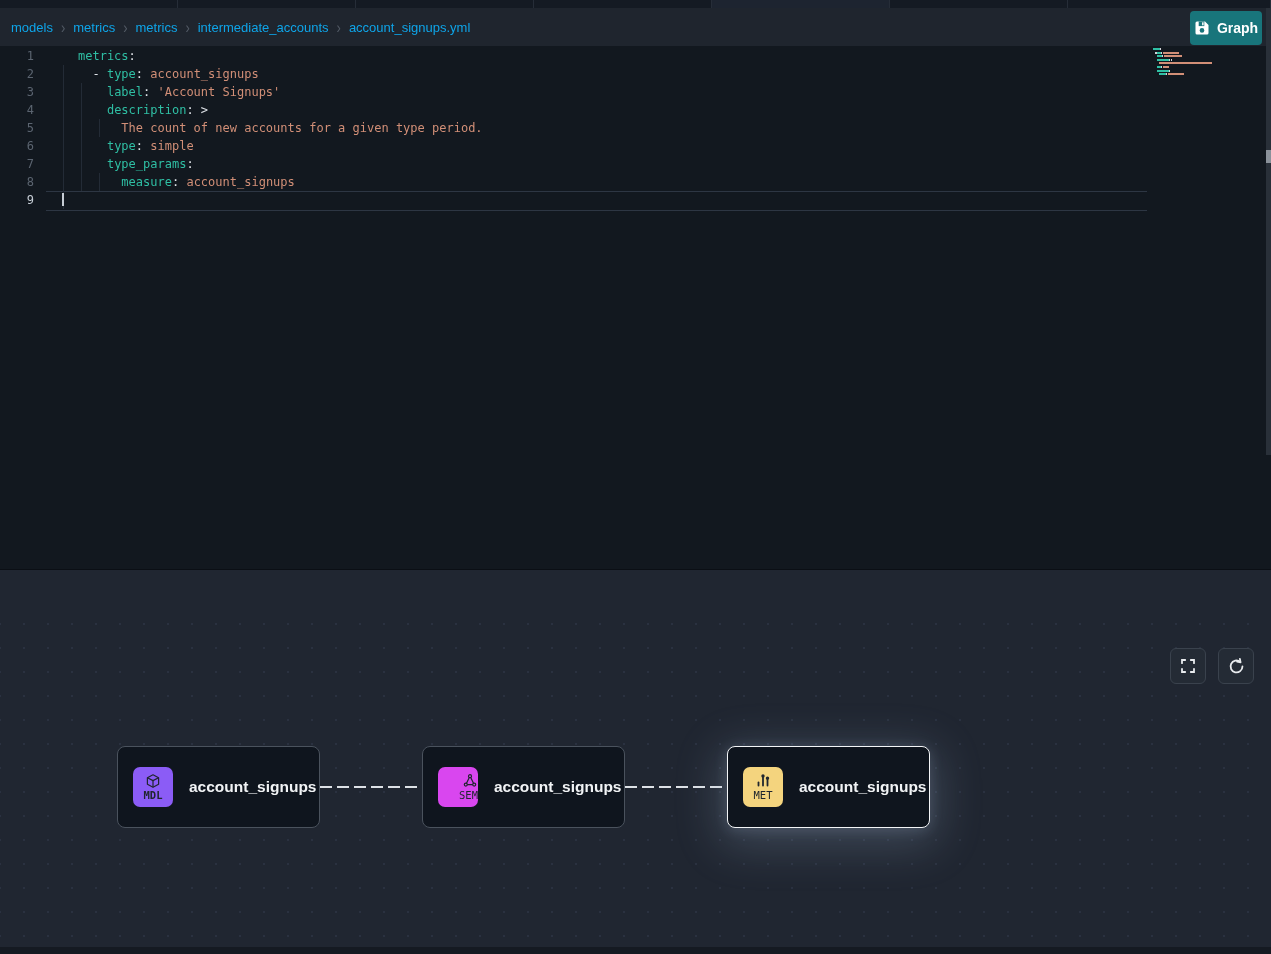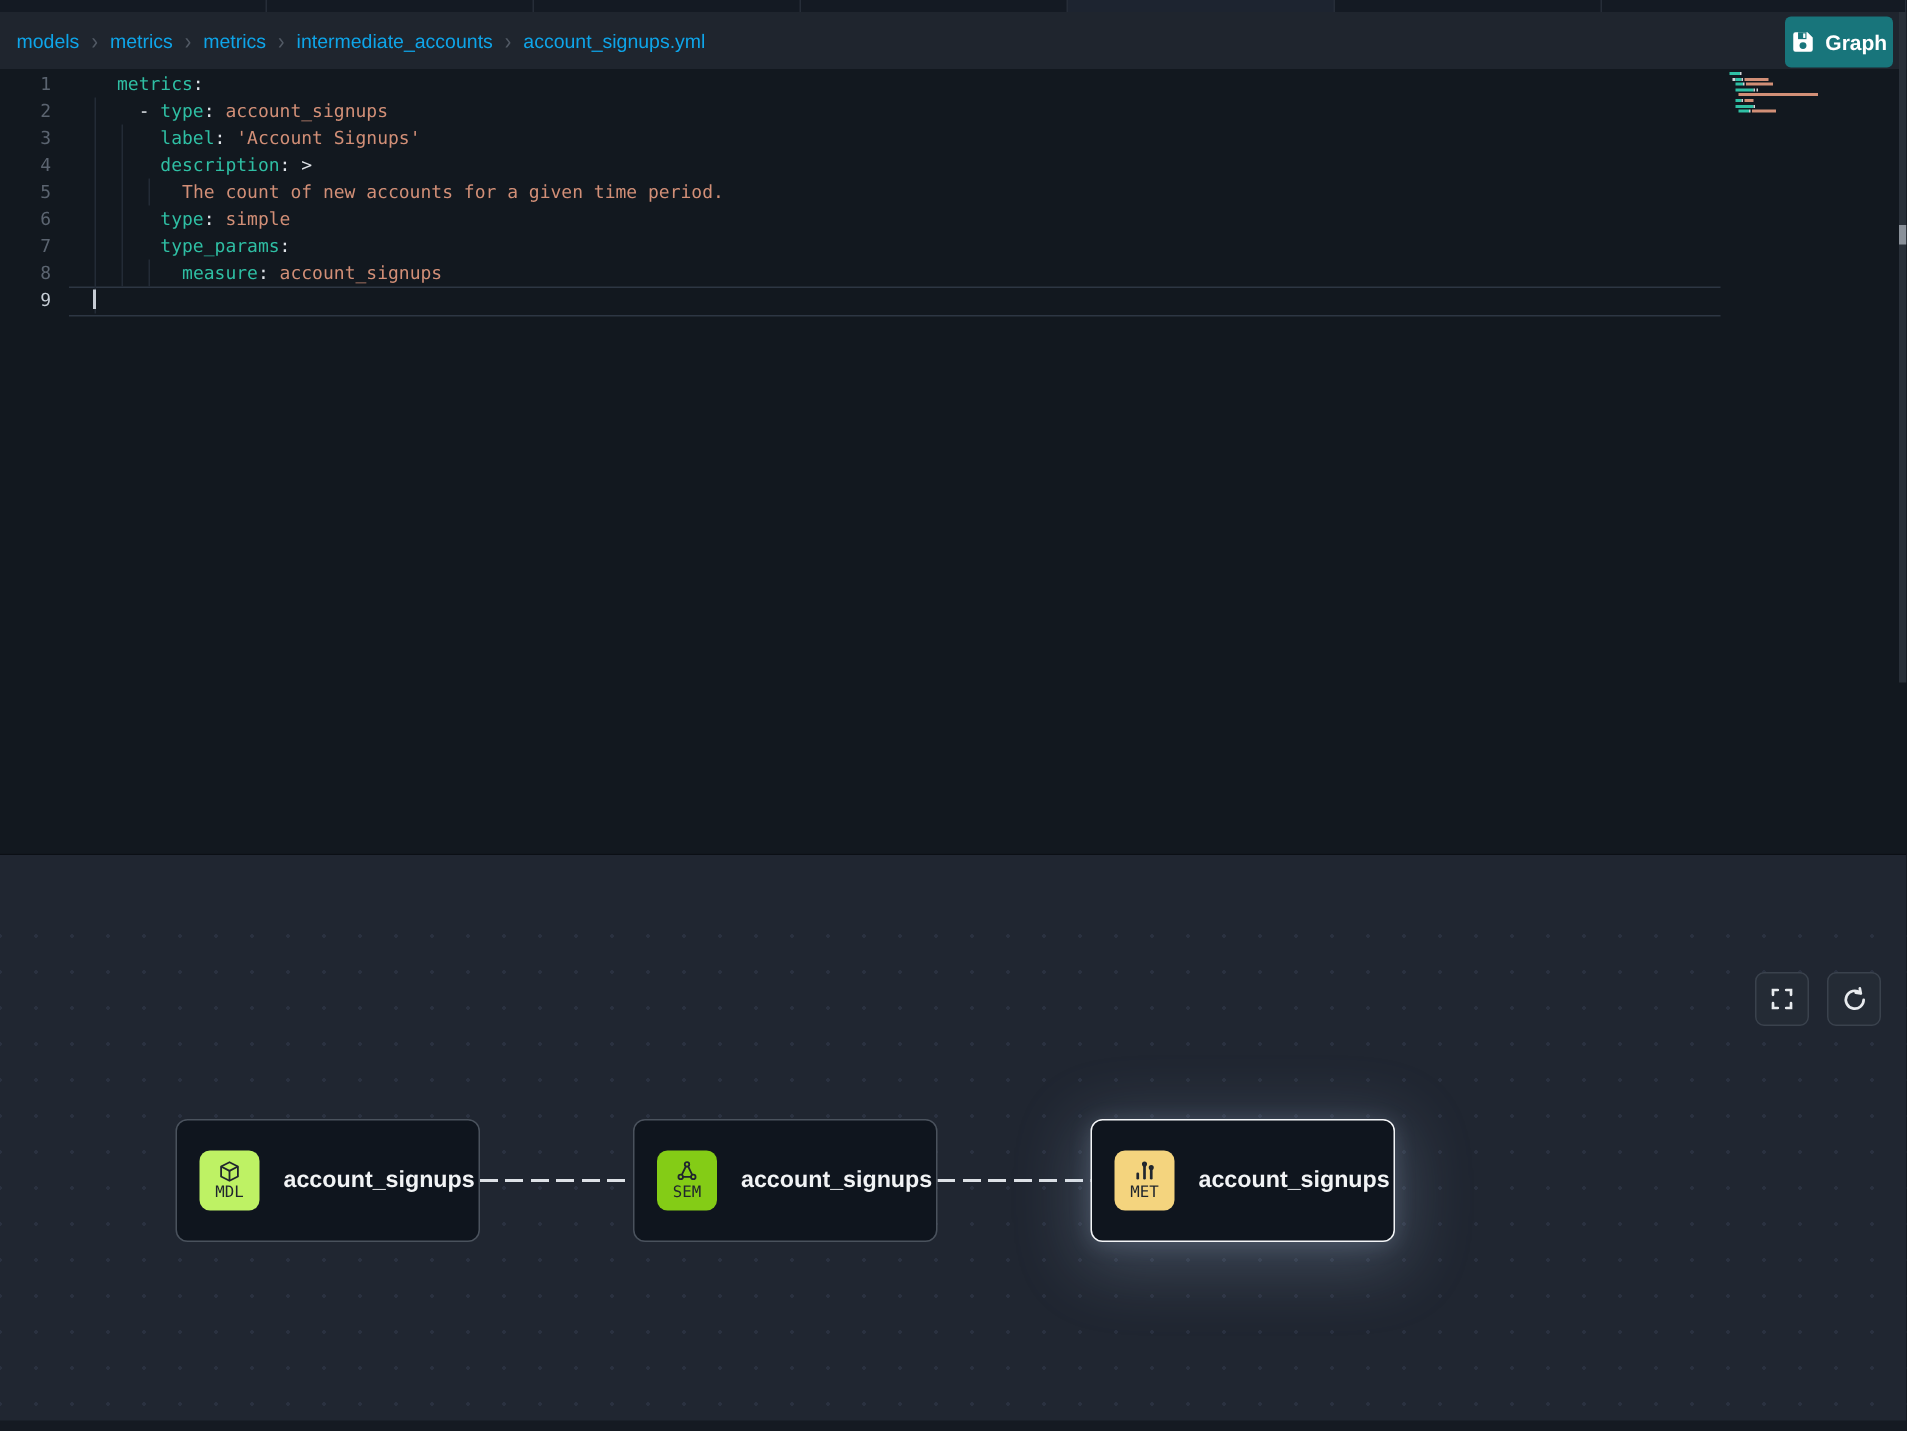--- a/index.html
+++ b/index.html
@@ -105,21 +105,21 @@
       <span>Graph</span>
     </button>
   </div>
 
   <div class="editor">
     <div class="lines" id="codeLines">
         <div class="line"><span class="ln">1</span><span class="code"><span class="tok-k">metrics</span><span class="tok-p">:</span></span></div>
         <div class="line"><span class="ln">2</span><span class="code"><span class="tok-w">  </span><span class="tok-p">- </span><span class="tok-k">type</span><span class="tok-p">:</span><span class="tok-w"> </span><span class="tok-v">account_signups</span></span></div>
         <div class="line"><span class="ln">3</span><span class="code"><span class="tok-w">    </span><span class="tok-k">label</span><span class="tok-p">:</span><span class="tok-w"> </span><span class="tok-v">'Account Signups'</span></span></div>
         <div class="line"><span class="ln">4</span><span class="code"><span class="tok-w">    </span><span class="tok-k">description</span><span class="tok-p">:</span><span class="tok-w"> </span><span class="tok-p">&gt;</span></span></div>
-        <div class="line"><span class="ln">5</span><span class="code"><span class="tok-w">      </span><span class="tok-v">The count of new accounts for a given time period.</span></span></div>
+        <div class="line"><span class="ln">5</span><span class="code"><span class="tok-w">      </span><span class="tok-v">The count of new accounts for a given type period.</span></span></div>
         <div class="line"><span class="ln">6</span><span class="code"><span class="tok-w">    </span><span class="tok-k">type</span><span class="tok-p">:</span><span class="tok-w"> </span><span class="tok-v">simple</span></span></div>
         <div class="line"><span class="ln">7</span><span class="code"><span class="tok-w">    </span><span class="tok-k">type_params</span><span class="tok-p">:</span></span></div>
         <div class="line"><span class="ln">8</span><span class="code"><span class="tok-w">      </span><span class="tok-k">measure</span><span class="tok-p">:</span><span class="tok-w"> </span><span class="tok-v">account_signups</span></span></div>
         <div class="line active"><span class="ln">9</span><span class="code"></span></div>
       </div>
     <div class="guide" style="left:62.5px; top:19px; height:144px;"></div>
     <div class="guide" style="left:80.5px; top:37px; height:108px;"></div>
     <div class="guide" style="left:98.5px; top:73px; height:18px;"></div>
     <div class="guide" style="left:98.5px; top:127px; height:18px;"></div>
     <div class="cursor"></div>
@@ -159,34 +159,34 @@
             <path d="M13.6 8 A5.6 5.6 0 1 1 11.5 3.6"></path>
             <path d="M11.2 0.9 L11.8 4.1 L8.6 3.5"></path>
           </svg>
         </span>
       </button>
 
       <div class="edge" style="left:320px; width:102px;"></div>
       <div class="edge" style="left:625px; width:102px;"></div>
       <div id="nodeLayer">
           <div class="node" style="left: 117px;">
-            <div class="badge" style="background: #bef264;">
+            <div class="badge" style="background: #8b5cf6; font-weight: bold;">
               <span style="display: flex;">
                 <svg width="16" height="16" viewBox="0 0 16 16" fill="none" stroke="#20262e" stroke-width="1.2" stroke-linejoin="round">
                   <path d="M8 1.8 L13.6 4.7 V11.3 L8 14.2 L2.4 11.3 V4.7 Z"></path>
                   <path d="M2.4 4.7 L8 7.6 L13.6 4.7"></path>
                   <path d="M8 7.6 V14.2"></path>
                 </svg>
               </span>
               <span class="badge-label">MDL</span>
             </div>
             <span class="node-label">account_signups</span>
           </div>
           <div class="node" style="left: 422px;">
-            <div class="badge" style="background: #84cc16;">
+            <div class="badge" style="background: #d946ef; align-items: flex-end;">
               <span style="display: flex;">
                 <svg width="16" height="16" viewBox="0 0 16 16" fill="none" stroke="#20262e" stroke-width="1.2">
                   <circle cx="8" cy="3.2" r="1.5"></circle>
                   <circle cx="3.8" cy="11.6" r="1.5"></circle>
                   <circle cx="12.2" cy="11.6" r="1.5"></circle>
                   <path d="M7.3 4.5 L4.5 10.3 M8.7 4.5 L11.5 10.3 M5.3 11.6 L10.7 11.6"></path>
                 </svg>
               </span>
               <span class="badge-label">SEM</span>
             </div>

